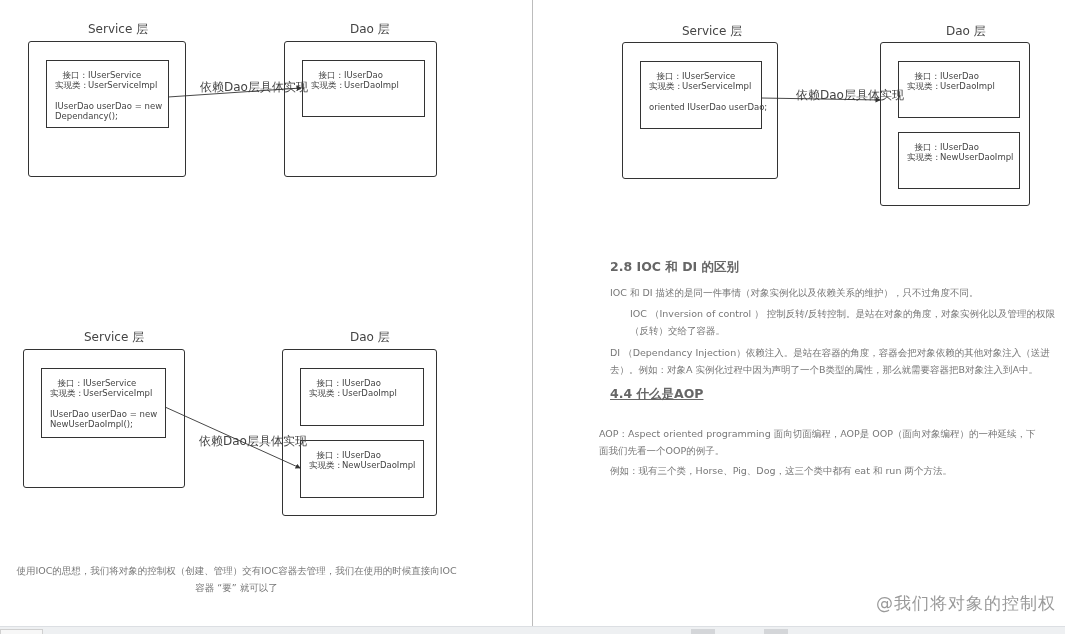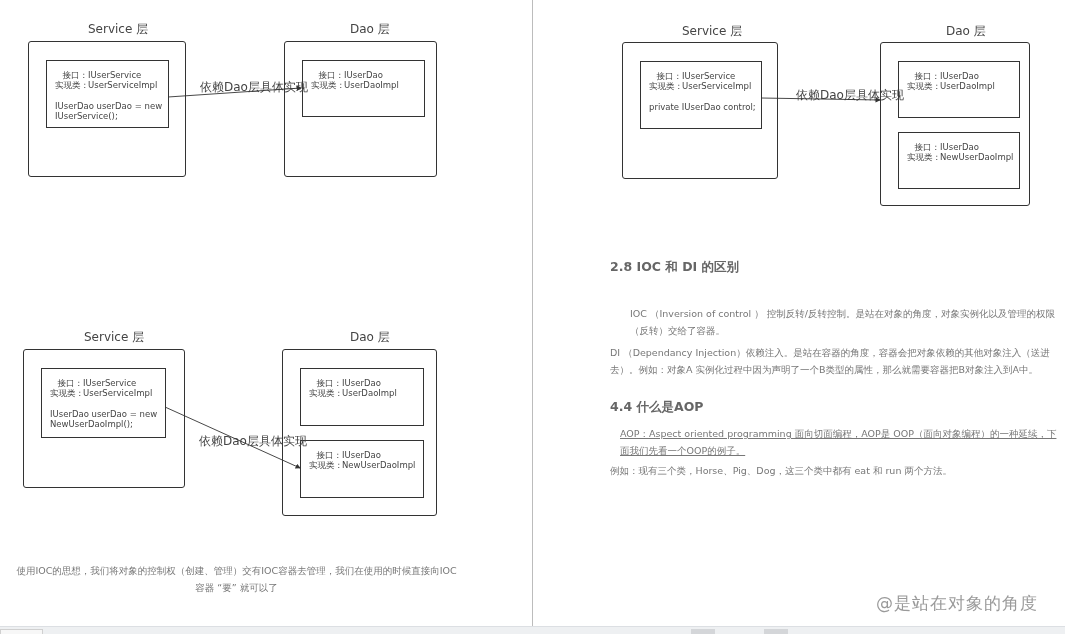--- a/index.html
+++ b/index.html
@@ -32,21 +32,21 @@
 
   <div class="diagram" style="left:0;top:0;width:532px;height:190px;">
     <div class="layer-title" style="left:88px;top:21px;">Service 层</div>
     <div class="layer-title" style="left:350px;top:21px;">Dao 层</div>
 
     <div class="outer-box" style="left:28px;top:41px;width:156px;height:134px;"></div>
     <div class="inner-box" style="left:46px;top:60px;width:121px;height:66px;">
       <div class="ln" style="top:9px;"><span class="lbl">接口：</span><span>IUserService</span></div>
       <div class="ln" style="top:19px;"><span class="lbl">实现类：</span><span>UserServiceImpl</span></div>
       <div class="ln" style="top:40px;">IUserDao userDao = new</div>
-      <div class="ln" style="top:50px;">IUserService();</div>
+      <div class="ln" style="top:50px;">Dependancy();</div>
     </div>
 
     <div class="outer-box" style="left:284px;top:41px;width:151px;height:134px;"></div>
     <div class="inner-box" style="left:302px;top:60px;width:121px;height:55px;">
       <div class="ln" style="top:9px;"><span class="lbl">接口：</span><span>IUserDao</span></div>
       <div class="ln" style="top:19px;"><span class="lbl">实现类：</span><span>UserDaoImpl</span></div>
     </div>
 
     <div class="arrow-label" style="left:200px;top:79px;">依赖Dao层具体实现</div>
     <svg class="arrows" width="532" height="190">
@@ -101,21 +101,21 @@
 <div id="right-page" class="page">
 
   <div class="diagram" style="left:0;top:0;width:532px;height:215px;">
     <div class="layer-title" style="left:149px;top:23px;">Service 层</div>
     <div class="layer-title" style="left:413px;top:23px;">Dao 层</div>
 
     <div class="outer-box" style="left:89px;top:42px;width:154px;height:135px;"></div>
     <div class="inner-box" style="left:107px;top:61px;width:120px;height:66px;">
       <div class="ln" style="top:9px;"><span class="lbl">接口：</span><span>IUserService</span></div>
       <div class="ln" style="top:19px;"><span class="lbl">实现类：</span><span>UserServiceImpl</span></div>
-      <div class="ln" style="top:40px;">private IUserDao control;</div>
+      <div class="ln" style="top:40px;">oriented IUserDao userDao;</div>
     </div>
 
     <div class="outer-box" style="left:347px;top:42px;width:148px;height:162px;"></div>
     <div class="inner-box" style="left:365px;top:61px;width:120px;height:55px;">
       <div class="ln" style="top:9px;"><span class="lbl">接口：</span><span>IUserDao</span></div>
       <div class="ln" style="top:19px;"><span class="lbl">实现类：</span><span>UserDaoImpl</span></div>
     </div>
     <div class="inner-box" style="left:365px;top:132px;width:120px;height:55px;">
       <div class="ln" style="top:9px;"><span class="lbl">接口：</span><span>IUserDao</span></div>
       <div class="ln" style="top:19px;"><span class="lbl">实现类：</span><span>NewUserDaoImpl</span></div>
@@ -126,27 +126,28 @@
       <defs>
           <marker id="ah3" markerWidth="6" markerHeight="6" refX="5" refY="3" orient="auto">
             <path d="M0,0 L6,3 L0,6 z" fill="#333"></path>
           </marker>
         </defs>
       <line x1="228" y1="98" x2="347" y2="100" stroke="#333" stroke-width="0.9" marker-end="url(#ah3)"></line>
     </svg>
   </div>
 
   <h3 class="heading" style="left:77px;top:259px;">2.8 IOC 和 DI 的区别</h3>
+  <p class="para" style="left:77px;top:284px;width:440px;">IOC 和 DI 描述的是同一件事情（对象实例化以及依赖关系的维护），只不过角度不同。</p>
   <p class="para" style="left:77px;top:305px;width:440px;margin-left:20px;">IOC （Inversion of control ） 控制反转/反转控制。是站在对象的角度，对象实例化以及管理的权限（反转）交给了容器。</p>
   <p class="para" style="left:77px;top:344px;width:440px;">DI （Dependancy Injection）依赖注入。是站在容器的角度，容器会把对象依赖的其他对象注入（送进去）。例如：对象A 实例化过程中因为声明了一个B类型的属性，那么就需要容器把B对象注入到A中。</p>
 
-  <h3 class="heading" style="left:77px;top:399px;">4.4 什么是AOP</h3>
-  <p class="para" style="left:87px;top:425px;width:442px;text-decoration:underline;">AOP：Aspect oriented programming 面向切面编程，AOP是 OOP（面向对象编程）的一种延续，下面我们先看一个OOP的例子。</p>
+  <h3 class="heading" style="left:77px;top:386px;text-decoration:underline;">4.4 什么是AOP</h3>
+  <p class="para" style="left:66px;top:425px;width:442px;">AOP：Aspect oriented programming 面向切面编程，AOP是 OOP（面向对象编程）的一种延续，下面我们先看一个OOP的例子。</p>
   <p class="para" style="left:77px;top:462px;width:442px;">例如：现有三个类，Horse、Pig、Dog，这三个类中都有 eat 和 run 两个方法。</p>
 
-  <div class="watermark" style="left:343px;top:592px;">@是站在对象的角度</div>
+  <div class="watermark" style="left:343px;top:592px;">@我们将对象的控制权</div>
 </div>
 
 <div class="bottom-bar">
   <div class="bb-left"></div>
   <div class="bb-tab" style="left:691px;width:24px;"></div>
   <div class="bb-tab" style="left:764px;width:24px;"></div>
 </div>
 
 </body></html>

